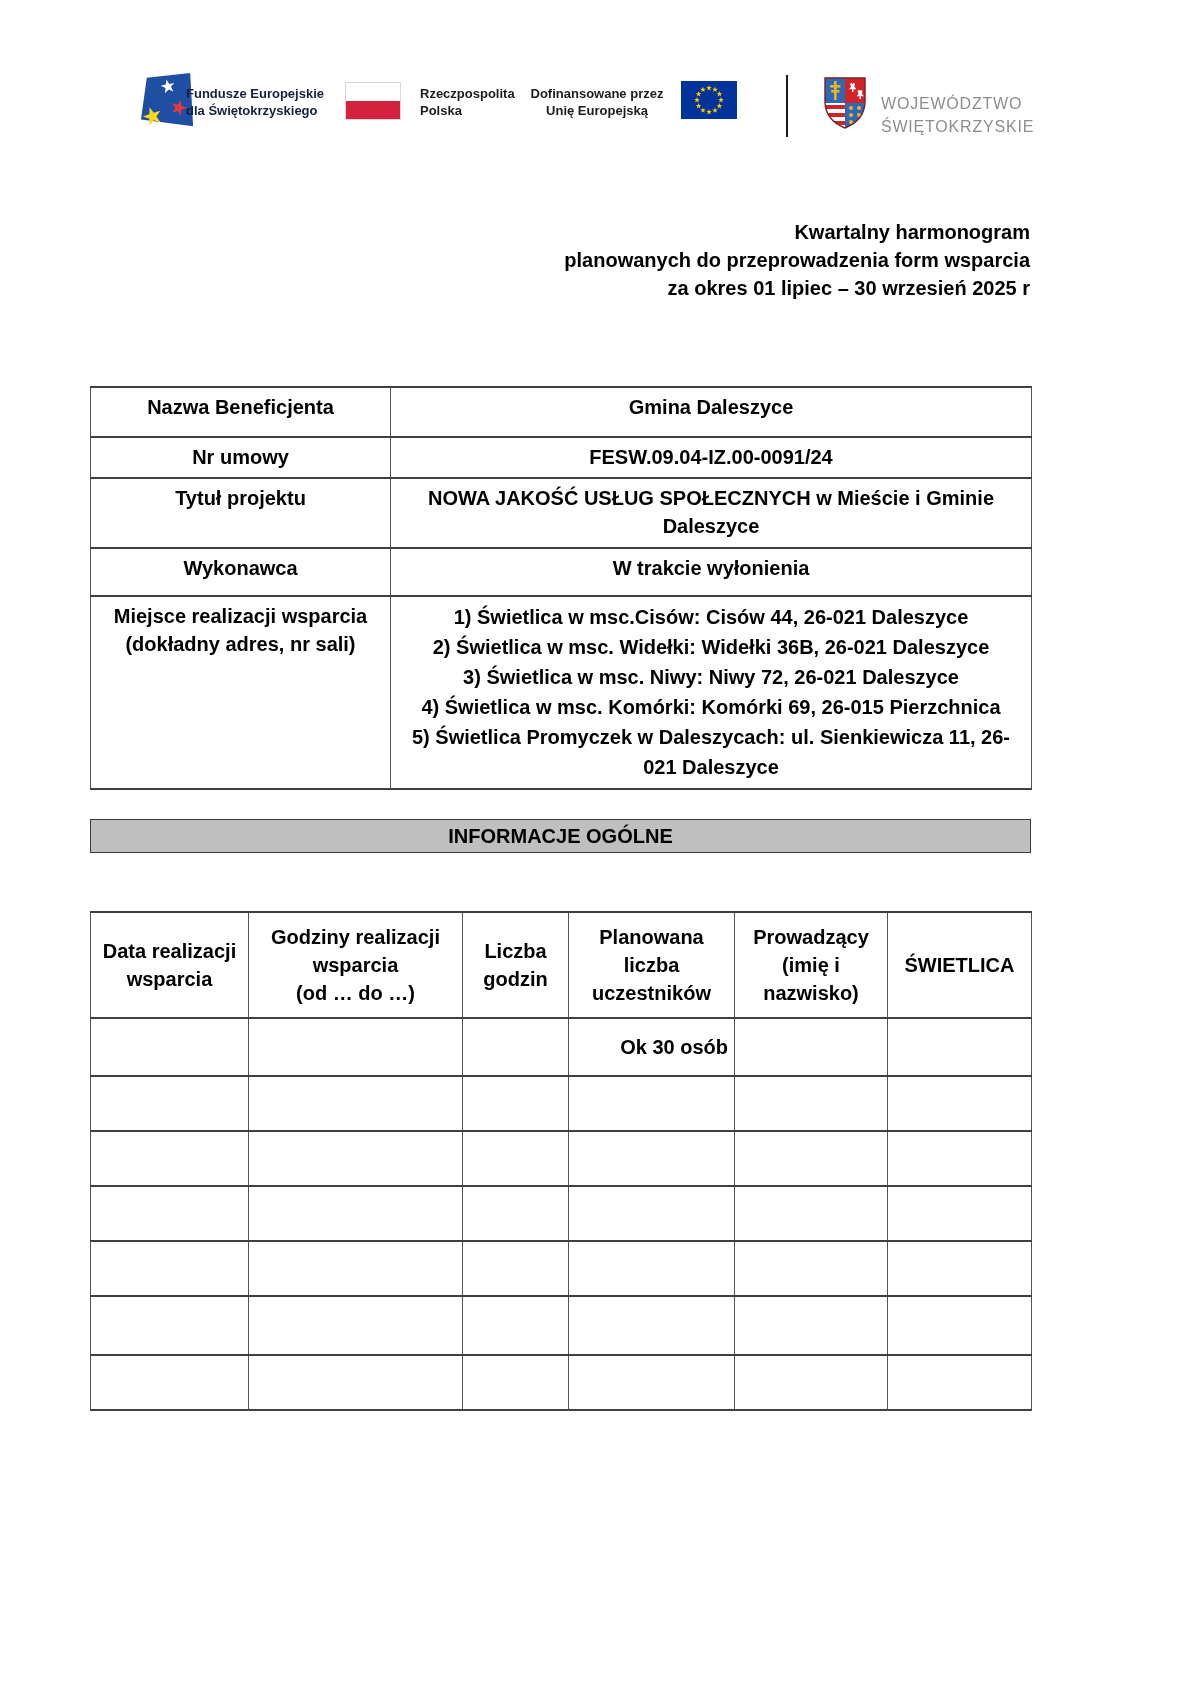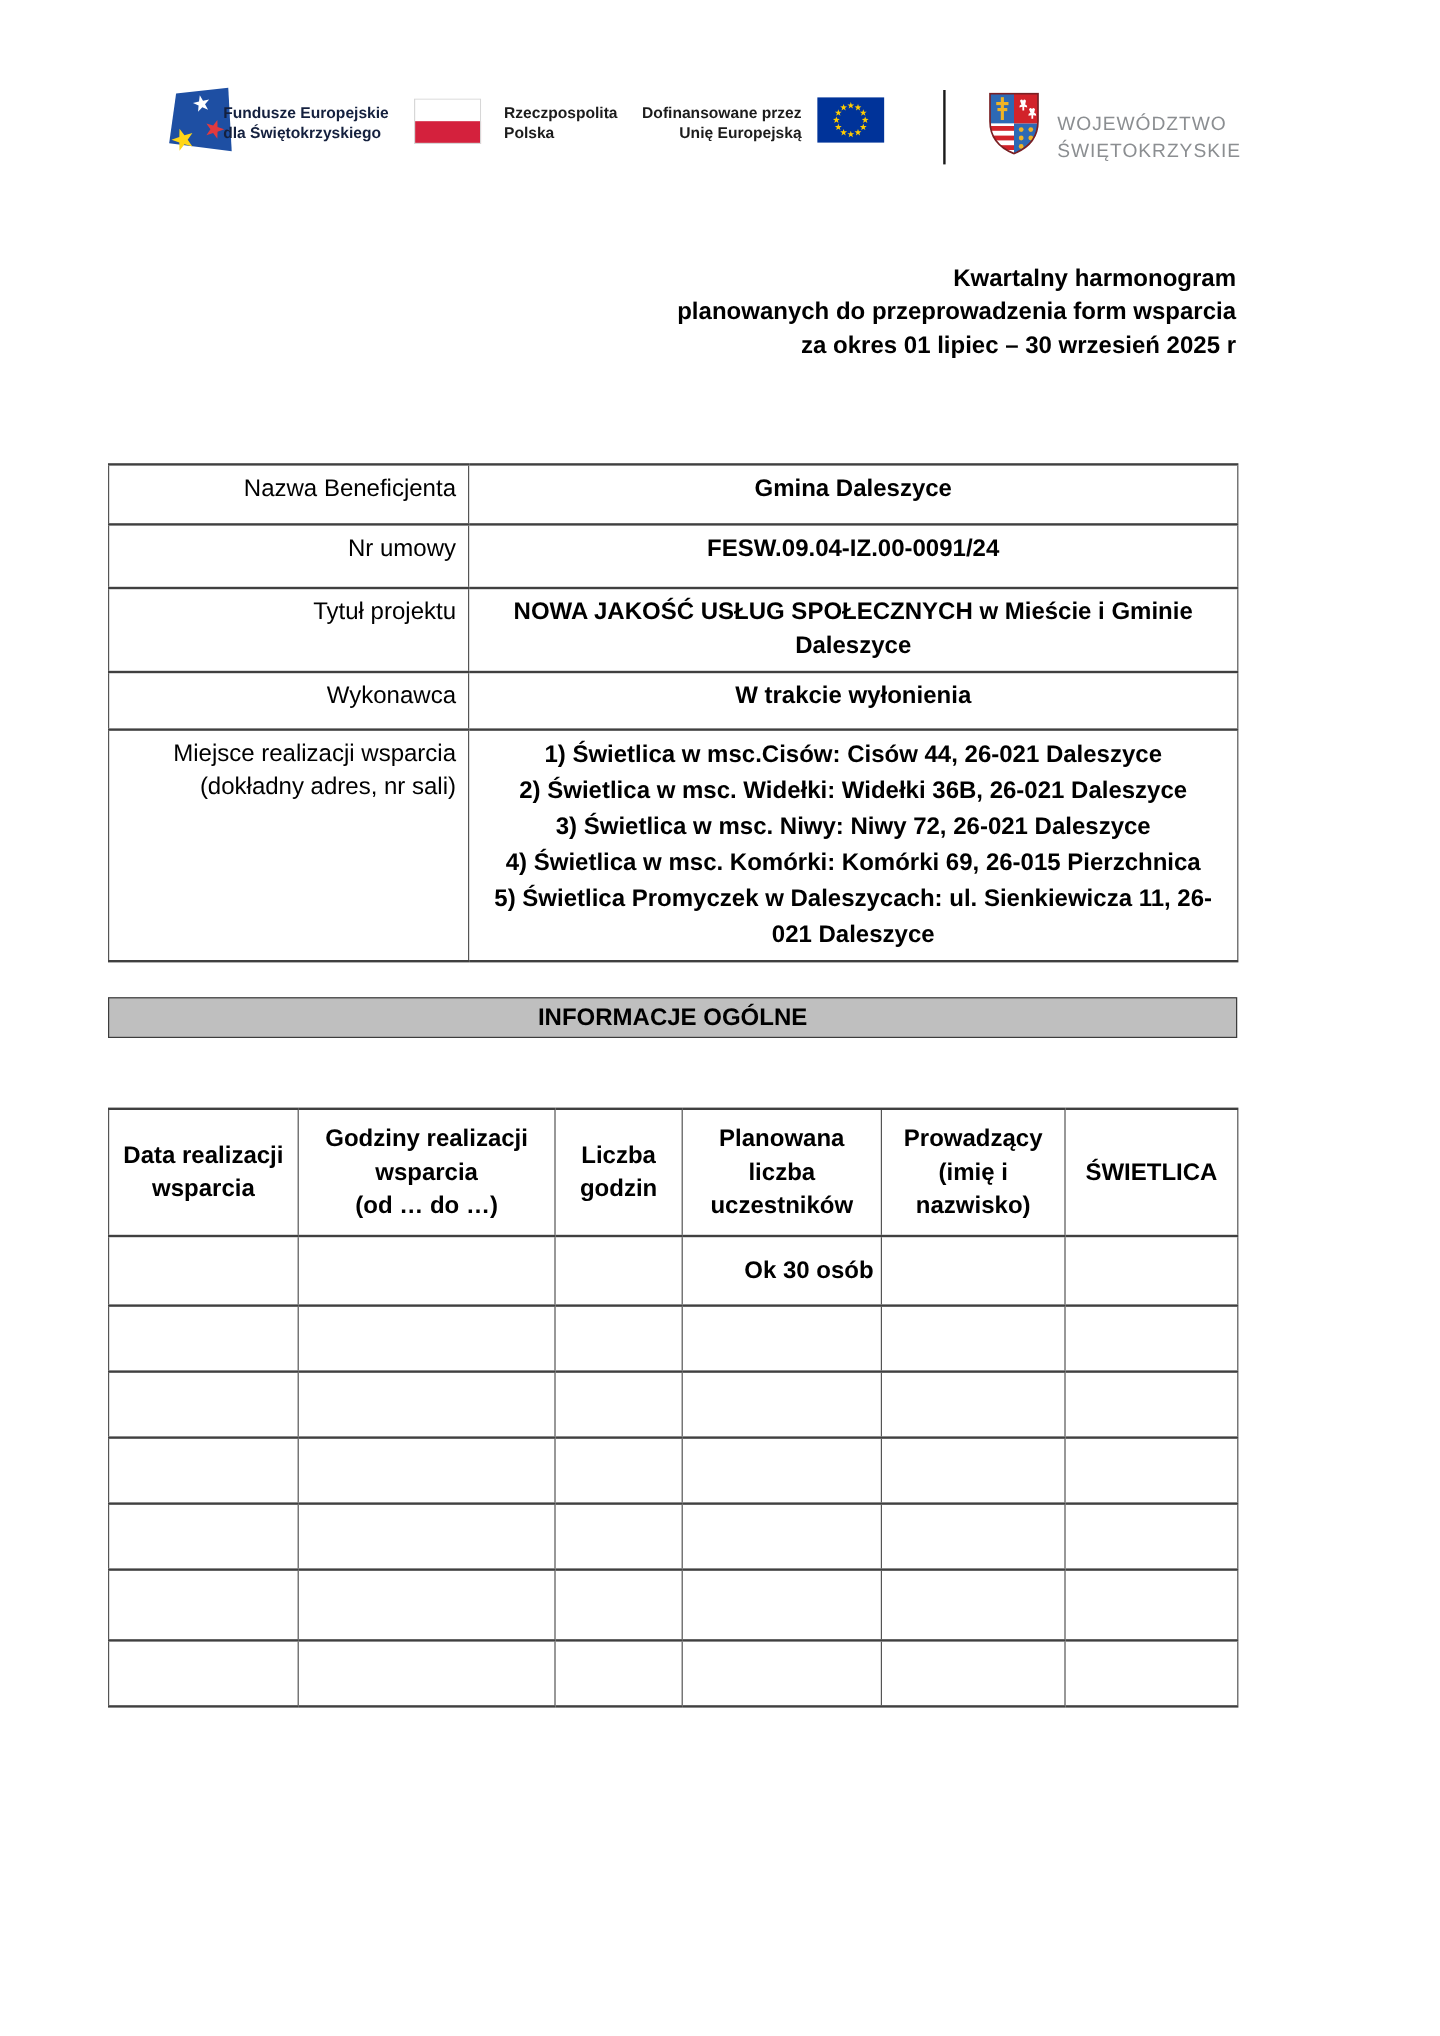--- a/index.html
+++ b/index.html
@@ -8,21 +8,21 @@
     width:1200px; height:1697px; position:relative;
     font-family:"Liberation Sans","DejaVu Sans",sans-serif;
     color:#000;
   }
 
   
   .logo-bar { position:relative; height:140px; }
   .abs { position:absolute; }
   .logo-label { font-size:13px; font-weight:700; color:#14203e; white-space:pre-line; line-height:1.3; }
   .pl-label { color:#1c1c1c; }
-  .eu-label { color:#1c1c1c; text-align:right; }
+  .eu-label { color:#1c1c1c; text-align:center; }
   .voiv-label { color:#8b8e91; font-weight:400; font-size:16px; letter-spacing:0.8px; line-height:1.45; }
   .divider-line { width:2px; height:62px; background:#1a1a1a; }
   svg { display:block; }
 
   
   .doc-title {
     margin:78px 85px 0 90px; width:940px;
     text-align:right; font-size:20px; font-weight:700; line-height:28px;
   }
 
@@ -31,21 +31,21 @@
 
   
   table { border-collapse:collapse; table-layout:fixed; width:941px; }
   td, th {
     border-left:1px solid #555; border-right:1px solid #555;
     border-top:2px solid #404040; border-bottom:2px solid #404040;
     font-size:20px; line-height:28px;
   }
   .info-table { margin-top:84px; }
   .info-table td { vertical-align:top; padding:5px 10px; }
-  .info-table td.label-cell { font-weight:400; text-align:right; }
+  .info-table td.label-cell { font-weight:700; text-align:center; }
   .info-table td.value-cell { font-weight:700; text-align:center; white-space:pre-line; }
   .info-table td.value-plain { font-weight:700; line-height:30px; }
 
   
   .banner {
     margin-top:29px; width:941px; height:34px;
     border:1px solid #3c3c3c;
     font-size:20px; font-weight:700; text-align:center; line-height:32px;
   }
 
@@ -165,21 +165,21 @@
   <table class="info-table">
     <colgroup>
         <col style="width:300px">
         <col style="width:641px">
       </colgroup>
     <tbody>
       <tr style="height:50px">
         <td class="label-cell">Nazwa Beneficjenta</td>
         <td class="value-cell">Gmina Daleszyce</td>
       </tr>
-      <tr style="height:53px">
+      <tr style="height:41px">
         <td class="label-cell">Nr umowy</td>
         <td class="value-cell">FESW.09.04-IZ.00-0091/24</td>
       </tr>
       <tr style="height:70px">
         <td class="label-cell">Tytuł projektu</td>
         <td class="value-cell">NOWA JAKOŚĆ USŁUG SPOŁECZNYCH w Mieście i Gminie Daleszyce</td>
       </tr>
       <tr style="height:48px">
         <td class="label-cell">Wykonawca</td>
         <td class="value-cell">W trakcie wyłonienia</td>

